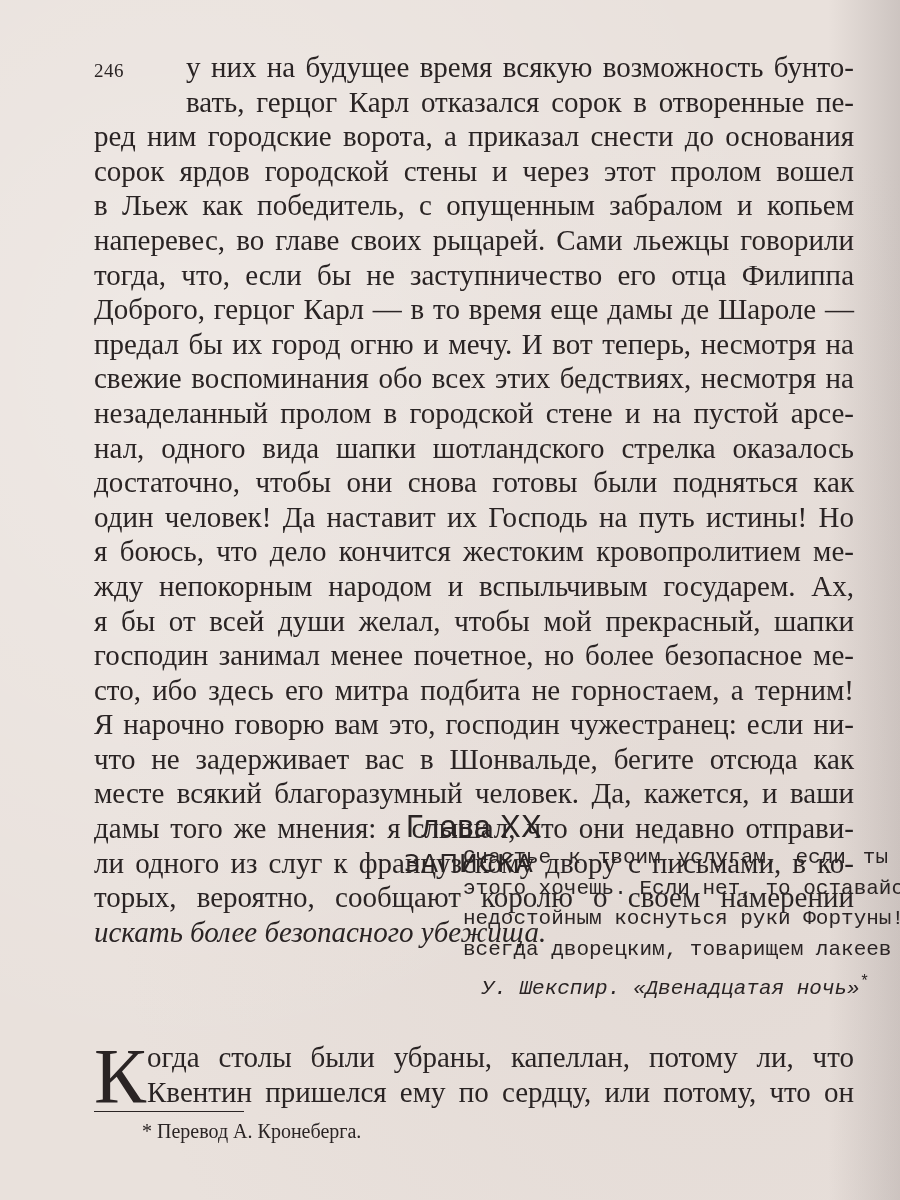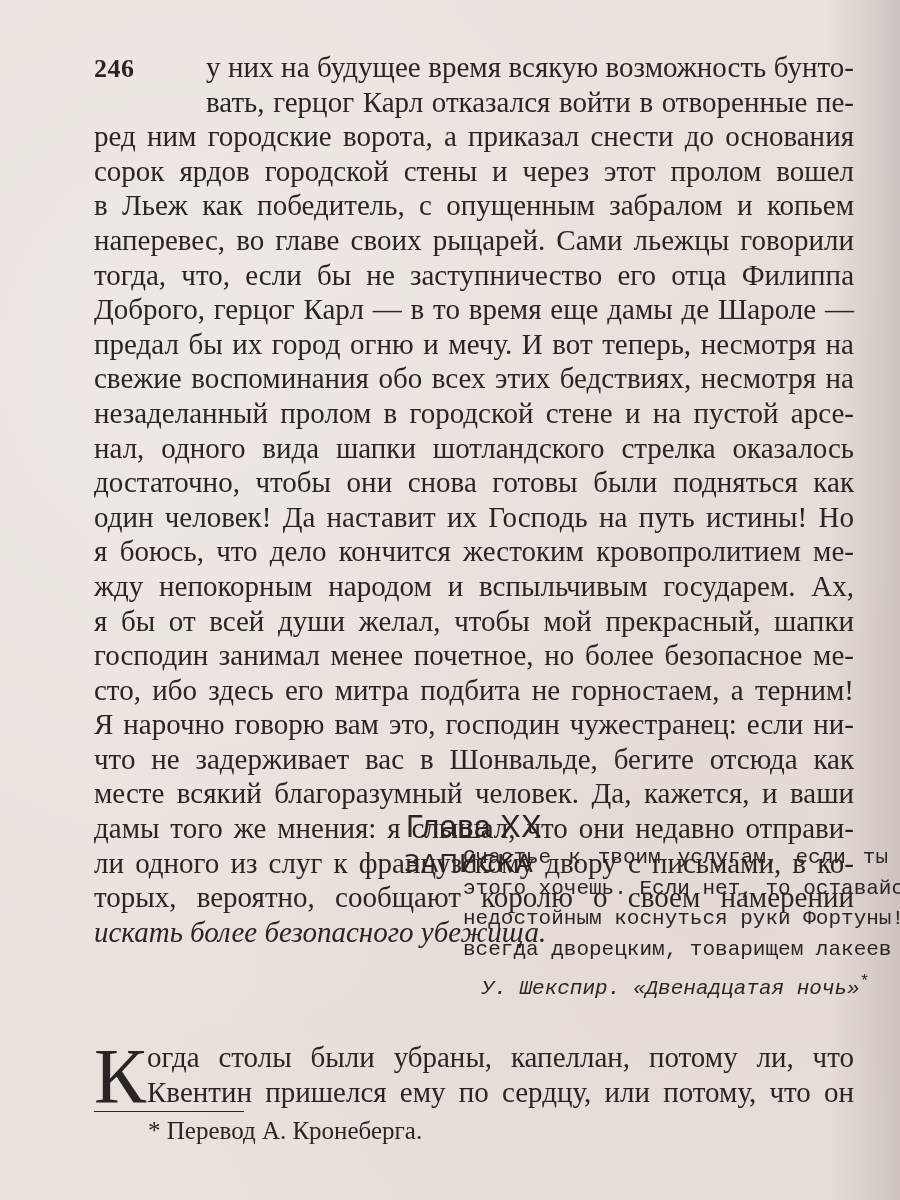--- a/index.html
+++ b/index.html
@@ -39,29 +39,28 @@
     }
     .line.last {
       text-align-last: left;
       font-style: italic;
     }
     .first-line-wrap {
       display: flex;
       align-items: baseline;
     }
     .page-number {
-      font-weight: bold;
-      font-size: 26px;
+      font-weight: normal;
+      font-size: 19px;
       width: 92px;
       flex: 0 0 92px;
       letter-spacing: 0.5px;
     }
     .indent-block {
       flex: 1;
-      margin-left: 20px;
     }
     .chapter {
       position: absolute;
       left: 94px;
       top: 810px;
       width: 760px;
       text-align: center;
     }
     .chapter-label {
       font-family: Liberation Sans, sans-serif;
@@ -119,35 +118,35 @@
     }
     .footnote-rule {
       position: absolute;
       left: 94px;
       top: 1111px;
       width: 150px;
       border-top: 1.5px solid #2a2424;
     }
     .footnote {
       position: absolute;
-      left: 148px;
+      left: 142px;
       top: 1118px;
-      font-size: 25px;
+      font-size: 20px;
       line-height: 26px;
     }
   </style>
 </head>
 <body>
 
 <div class="page">
   <div class="first-line-wrap">
     <span class="page-number">246</span>
     <div class="indent-block body-text">
       <span class="line">у них на будущее время всякую возможность бунто-</span>
-      <span class="line">вать, герцог Карл отказался войти в отворенные пе-</span>
+      <span class="line">вать, герцог Карл отказался сорок в отворенные пе-</span>
     </div>
   </div>
   <div class="body-text">
     <span class="line">ред ним городские ворота, а приказал снести до основания</span>
     <span class="line">сорок ярдов городской стены и через этот пролом вошел</span>
     <span class="line">в Льеж как победитель, с опущенным забралом и копьем</span>
     <span class="line">наперевес, во главе своих рыцарей. Сами льежцы говорили</span>
     <span class="line">тогда, что, если бы не заступничество его отца Филиппа</span>
     <span class="line">Доброго, герцог Карл — в то время еще дамы де Шароле —</span>
     <span class="line">предал бы их город огню и мечу. И вот теперь, несмотря на</span>

